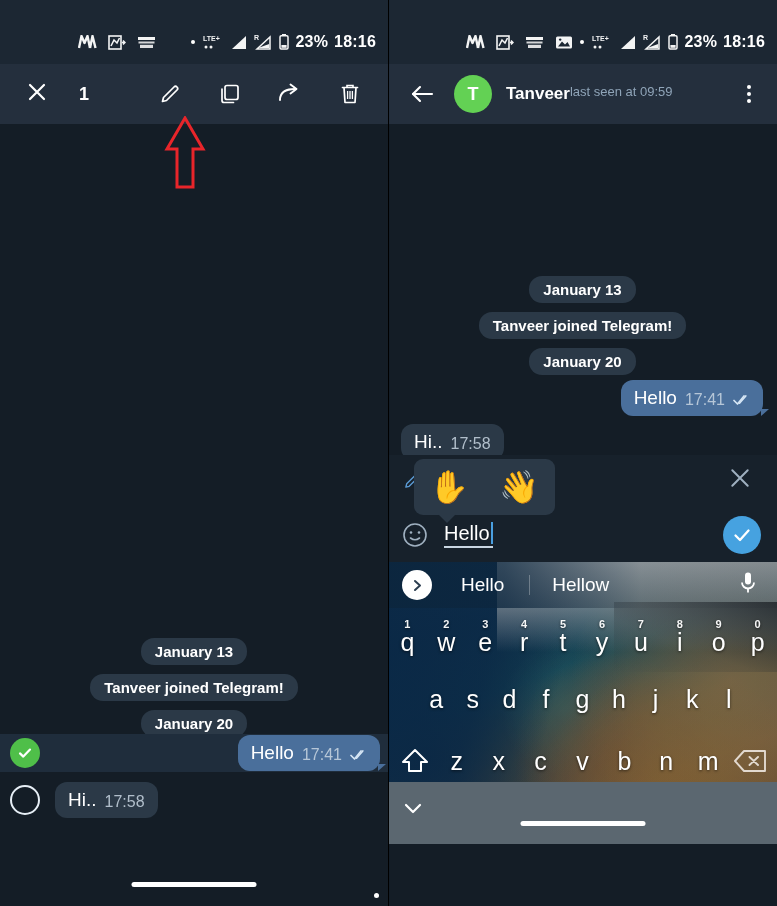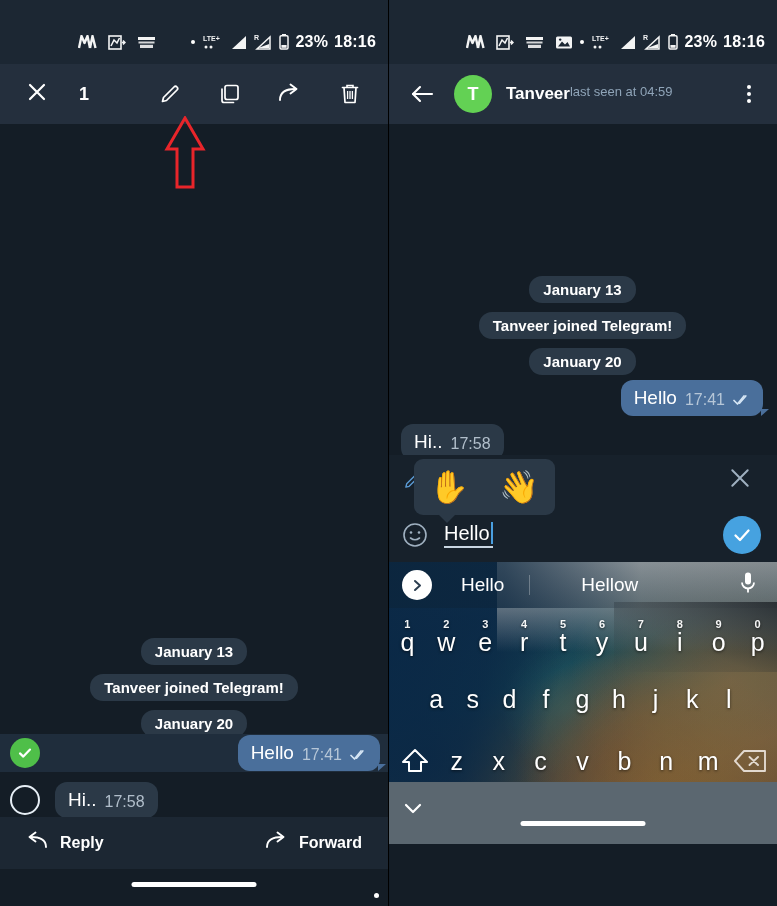--- a/index.html
+++ b/index.html
@@ -174,21 +174,21 @@
   .suggest {
     position:relative; height:46px; display:flex; align-items:center;
     background:linear-gradient(90deg, rgba(12,38,62,.95) 0%, rgba(12,38,62,.75) 30%, rgba(70,80,85,.35) 65%, rgba(40,45,50,.3) 100%);
   }
   .sug-go {
     width:30px; height:30px; border-radius:50%; background:#fff; margin-left:14px;
     display:flex; align-items:center; justify-content:center; color:#2c3e50; font-size:15px; font-weight:bold;
   }
   .sug-word { color:#fff; font-size:19px; }
   .sug-w1 { margin-left:29px; }
-  .sug-w2 { margin-left:51px; }
+  .sug-w2 { margin-left:22px; }
   .sug-divider { width:1px; height:20px; background:rgba(255,255,255,.28); margin-left:25px; }
   .sug-mic { margin-left:auto; margin-right:20px; }
 
   .kb-rows { position:relative; }
   .kb-row { display:flex; align-items:center; justify-content:center; position:relative; }
   .key {
     flex:1; display:flex; align-items:center; justify-content:center;
     color:#fff; font-size:25px; position:relative; height:100%;
     text-shadow:0 1px 3px rgba(0,0,0,.6);
   }
@@ -347,40 +347,20 @@
     <div class="sel-row" style="top:778px; height:44px;">
       <div class="circle"></div>
       <div style="margin-left:15px;">
         <div class="bubble-in">
           <span class="msg-text">Hi..</span>
           <span class="msg-time">17:58</span>
         </div>
       </div>
     </div>
 
-    <div class="bottom-actions">
-      <div class="ba-item ba-left">
-        <span>
-          <svg width="22" height="20" viewBox="0 0 22 20">
-              <path d="M20 16 C20 8 13 6 5 6" fill="none" stroke="#fff" stroke-width="1.9" stroke-linecap="round"></path>
-              <path d="M9.5 1.5 L3.5 6 L9.5 10.5" fill="none" stroke="#fff" stroke-width="1.9" stroke-linecap="round" stroke-linejoin="round"></path>
-            </svg>
-        </span>
-        <span>Reply</span>
-      </div>
-      <div class="ba-item ba-right">
-        <span>
-          <svg width="22" height="20" viewBox="0 0 22 20">
-              <path d="M2 16 C2 8 9 6 17 6" fill="none" stroke="#fff" stroke-width="1.9" stroke-linecap="round"></path>
-              <path d="M12.5 1.5 L18.5 6 L12.5 10.5" fill="none" stroke="#fff" stroke-width="1.9" stroke-linecap="round" stroke-linejoin="round"></path>
-            </svg>
-        </span>
-        <span>Forward</span>
-      </div>
-    </div>
 
     <div class="navbar">
       <div class="home-ind"></div>
       <div class="corner-dot"></div>
     </div>
 
     <svg class="red-arrow" viewBox="0 0 42 74">
       <path d="M21 2 L39 33 L29 33 L29 71 L13 71 L13 33 L3 33 Z" fill="none" stroke="#e8252a" stroke-width="3"></path>
     </svg>
   </div>
@@ -456,21 +436,21 @@
     <div class="chat-header">
       <div class="back-arrow">
         <svg width="24" height="20" viewBox="0 0 24 20">
             <path d="M22 10 H3" stroke="#fff" stroke-width="2.1" stroke-linecap="round"></path>
             <path d="M10 3 L3 10 L10 17" fill="none" stroke="#fff" stroke-width="2.1" stroke-linecap="round" stroke-linejoin="round"></path>
           </svg>
       </div>
       <div class="avatar">T</div>
       <div class="hdr-txt">
         <span class="hdr-name">Tanveer</span>
-        <span class="hdr-sub">last seen at 04:59</span>
+        <span class="hdr-sub">last seen at 09:59</span>
       </div>
       <div class="kebab">
           <i></i>
           <i></i>
           <i></i>
         </div>
     </div>
 
     <div class="chat-bg">
       <div class="svc-wrap" style="position:absolute; left:0; right:0; top:152px;">

